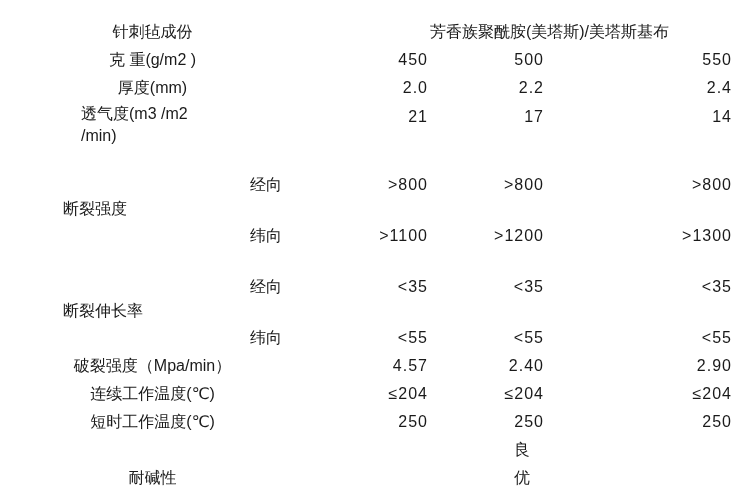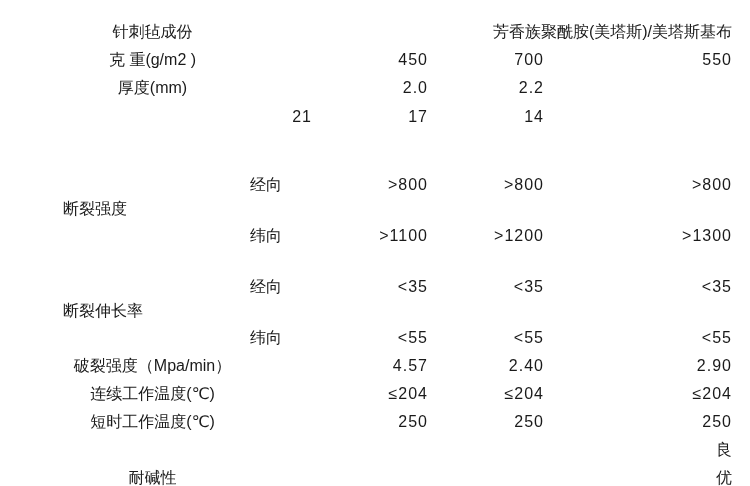--- a/index.html
+++ b/index.html
@@ -20,47 +20,52 @@
     font-size: 16px;
     line-height: 26px;
   }
   .row.tall { min-height: 46px; }
   .cell.label { text-align: center; }
   .cell.label.left { text-align: left; padding-left: 8px; margin-top: 48px; }
   .cell.label.twoline { text-align: left; padding-left: 26px; line-height: 22px; align-self: center; }
   .cell.sub { text-align: left; }
   .cell.val { text-align: right; letter-spacing: 1px; }
   .row.tall .cell.val { align-self: start; padding-top: 2px; }
-  .cell.span-cell { grid-column: 3 / 6; text-align: right; }
+  .cell.span-cell { grid-column: 3 / 6; text-align: center; }
   .header-value { padding-left: 55px; }
 </style>
 </head>
 <body>
 
 <div class="doc">
   <div class="row">
     <div class="cell label">针刺毡成份</div>
     <div class="cell sub"></div>
     <div class="cell span-cell header-value">芳香族聚酰胺(美塔斯)/美塔斯基布</div>
   </div>
   <div id="rows">
       <div class="row">
         <div class="cell label">克 重(g/m2 )</div>
         <div class="cell sub"></div>
         <div class="cell val">450</div>
-        <div class="cell val">700</div>
+        <div class="cell val">500</div>
         <div class="cell val">550</div>
       </div>
       <div class="row">
         <div class="cell label">厚度(mm)</div>
         <div class="cell sub"></div>
         <div class="cell val">2.0</div>
         <div class="cell val">2.2</div>
+        <div class="cell val">2.4</div>
       </div>
       <div class="row tall">
+        <div class="cell label twoline">
+          <div>透气度(m3 /m2</div>
+          <div>/min)</div>
+        </div>
         <div class="cell sub"></div>
         <div class="cell val">21</div>
         <div class="cell val">17</div>
         <div class="cell val">14</div>
       </div>
       <div class="row">
         <div class="cell label left">断裂强度</div>
         <div class="cell sub">经向</div>
         <div class="cell val">&gt;800</div>
         <div class="cell val">&gt;800</div>

